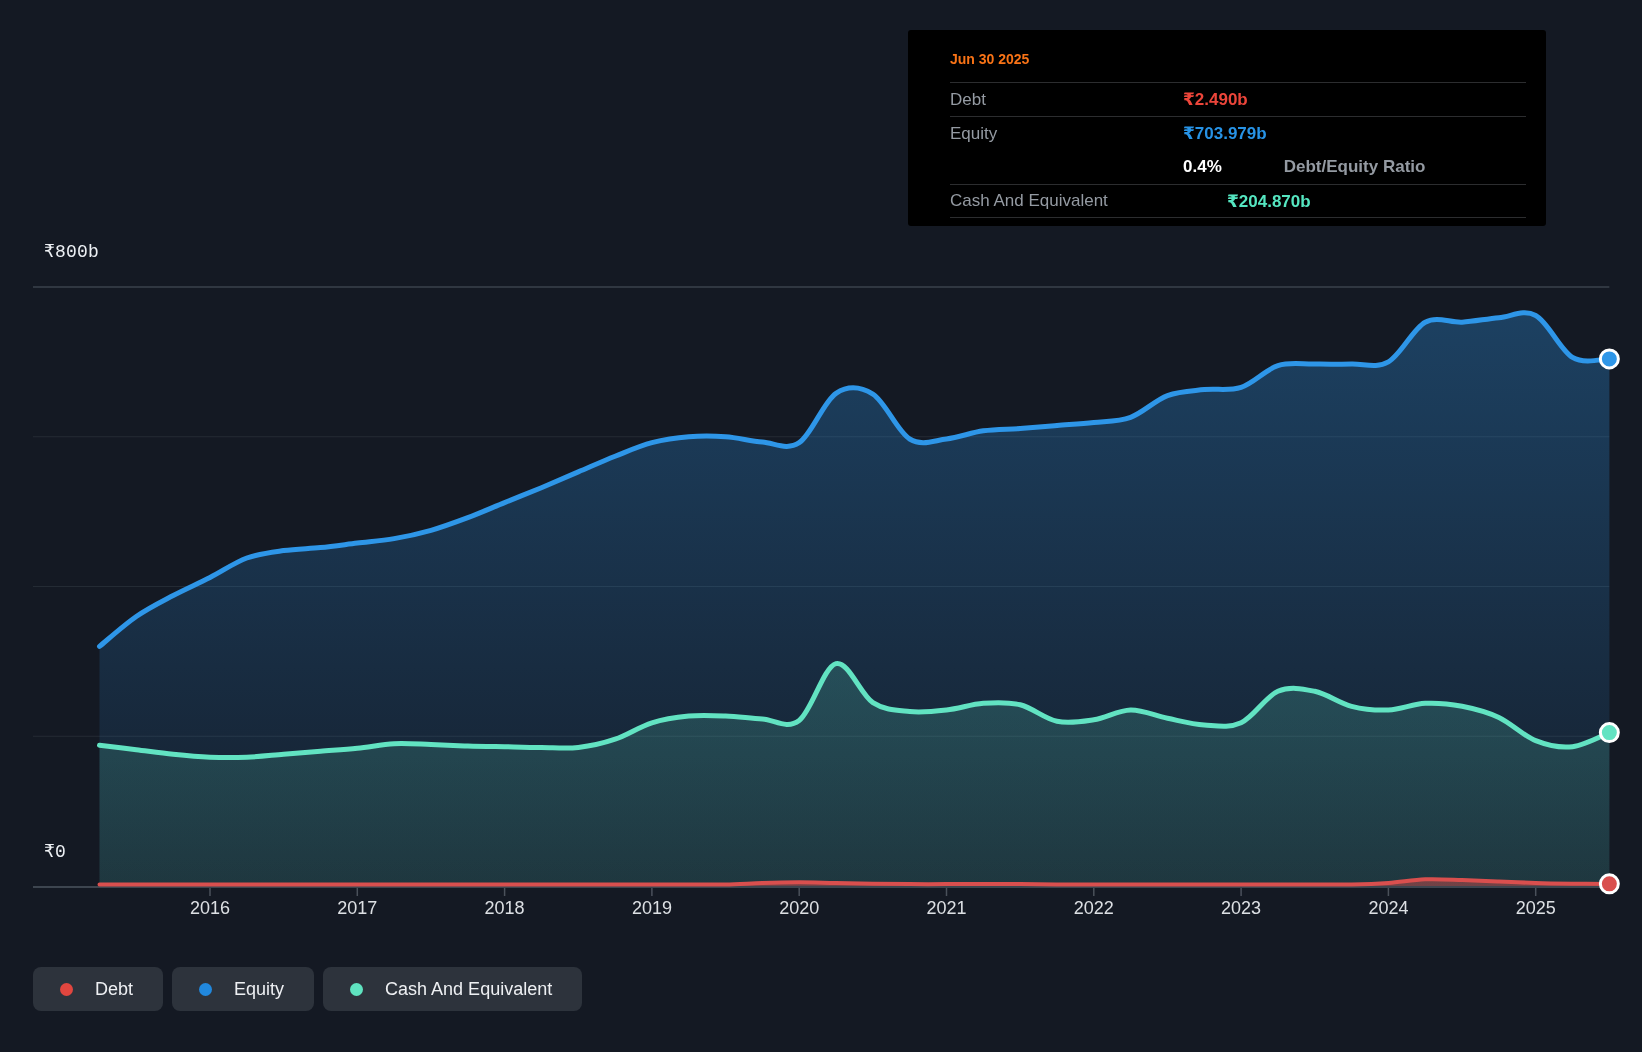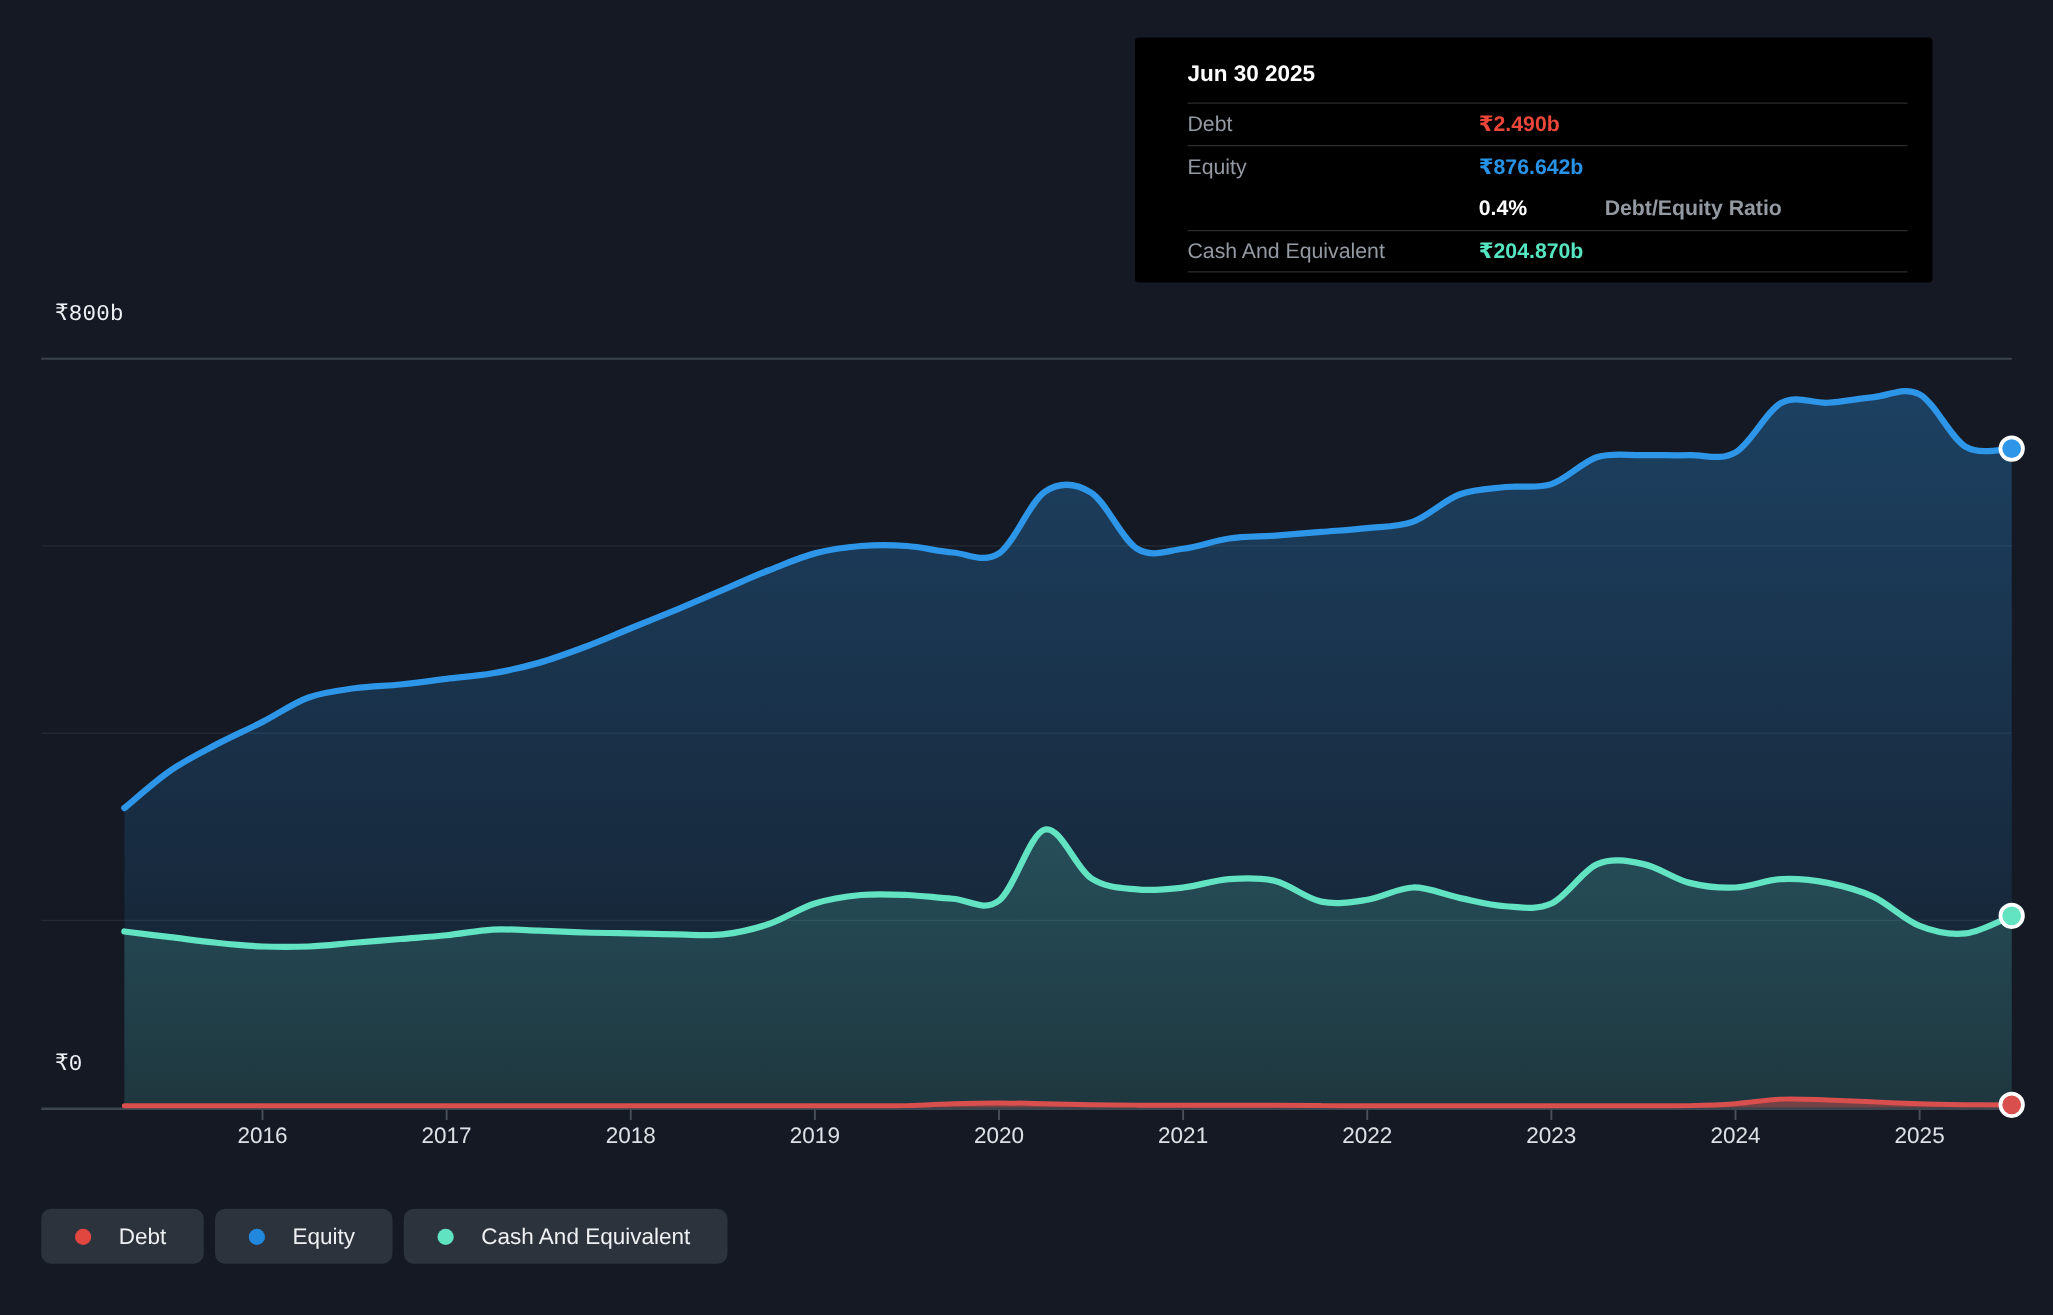--- a/index.html
+++ b/index.html
@@ -15,29 +15,29 @@
   .y-label{position:absolute;color:#eef1f5;font-size:18px;letter-spacing:.2px;font-family:Liberation Mono, monospace;}
   .y-label.top{left:44px;top:240px;}
   .y-label.zero{left:44px;top:840px;}
 
   
   .tooltip{
     position:absolute;left:908px;top:30px;width:638px;
     background:#000;border-radius:3px;
     padding:6px 20px 8px 42px;color:#fff;
   }
-  .tt-title{height:46px;display:flex;align-items:center;font-size:18px;font-weight:bold;color:#ffffff;}
+  .tt-title{height:46px;display:flex;align-items:center;font-size:14px;font-weight:bold;color:#f97316;}
   .tt-row{height:34px;display:flex;align-items:center;font-size:17px;}
   .tt-row.bordered{border-top:1px solid #2c2d2f;}
   .tt-row.last{border-bottom:1px solid #2c2d2f;}
   .tt-label{width:233px;color:#949aa2;flex:none;}
   .tt-value{font-weight:bold;}
   .tt-value.debt{color:#ec453a;}
   .tt-value.equity{color:#2793e6;}
-  .tt-value.cash{color:#55e6c1;}
+  .tt-value.cash{color:#55e6c1;margin-left:44px;}
   .tt-ratio-bold{color:#ffffff;font-weight:bold;margin-right:26px;}
   .tt-ratio-text{color:#949aa2;font-weight:bold;padding-left:36px;}
 
   
   .legend{position:absolute;left:33px;top:967px;display:flex;gap:9px;}
   .legend-pill{
     display:flex;align-items:center;height:44px;padding:0 30px 0 27px;
     background:#2d333c;border-radius:8px;cursor:pointer;border:none;
     color:#eef0f3;font-size:18px;font-family:inherit;
   }
@@ -103,21 +103,21 @@
   <div class="y-label zero">₹0</div>
 
   <div class="tooltip">
     <div class="tt-title">Jun 30 2025</div>
     <div class="tt-row bordered">
       <span class="tt-label">Debt</span>
       <span class="tt-value debt">₹2.490b</span>
     </div>
     <div class="tt-row bordered">
       <span class="tt-label">Equity</span>
-      <span class="tt-value equity">₹876.642b</span>
+      <span class="tt-value equity">₹703.979b</span>
     </div>
     <div class="tt-row">
       <span class="tt-label"></span>
       <span class="tt-ratio-bold">0.4%</span>
       <span class="tt-ratio-text">Debt/Equity Ratio</span>
     </div>
     <div class="tt-row bordered last">
       <span class="tt-label">Cash And Equivalent</span>
       <span class="tt-value cash">₹204.870b</span>
     </div>

